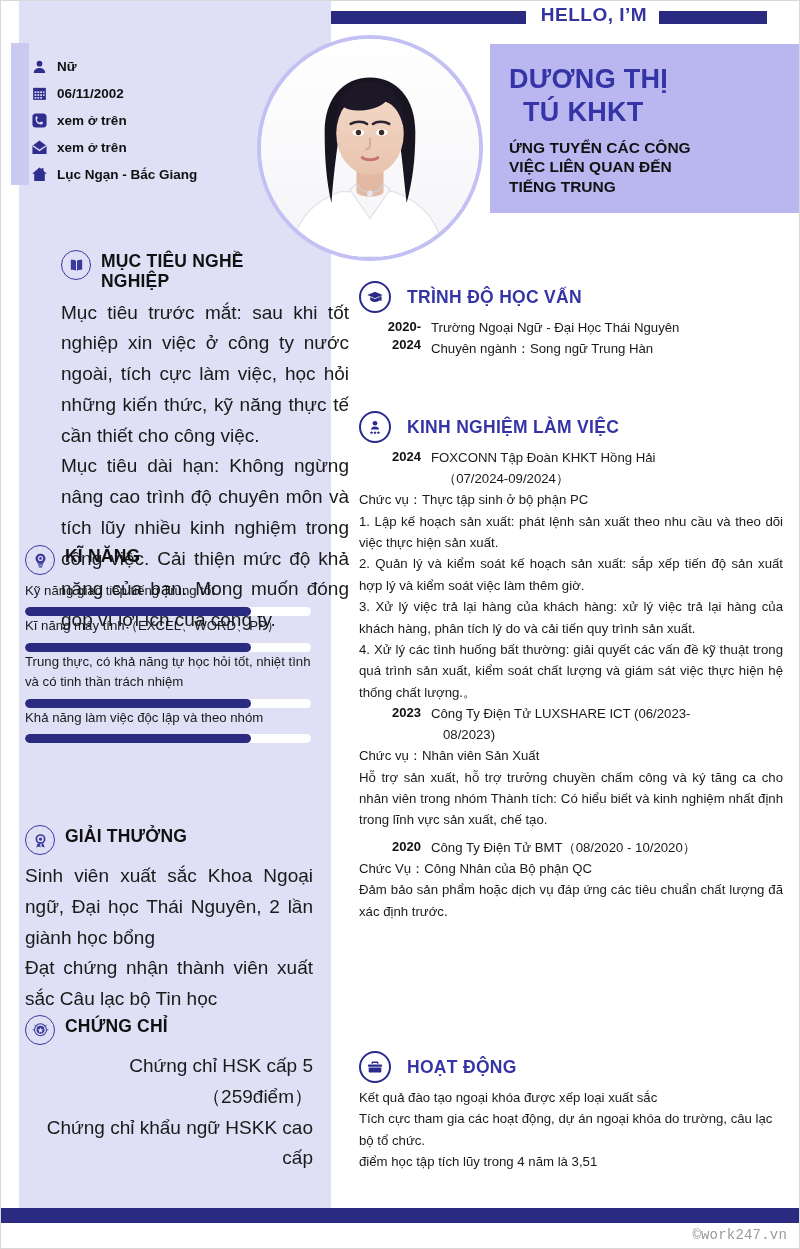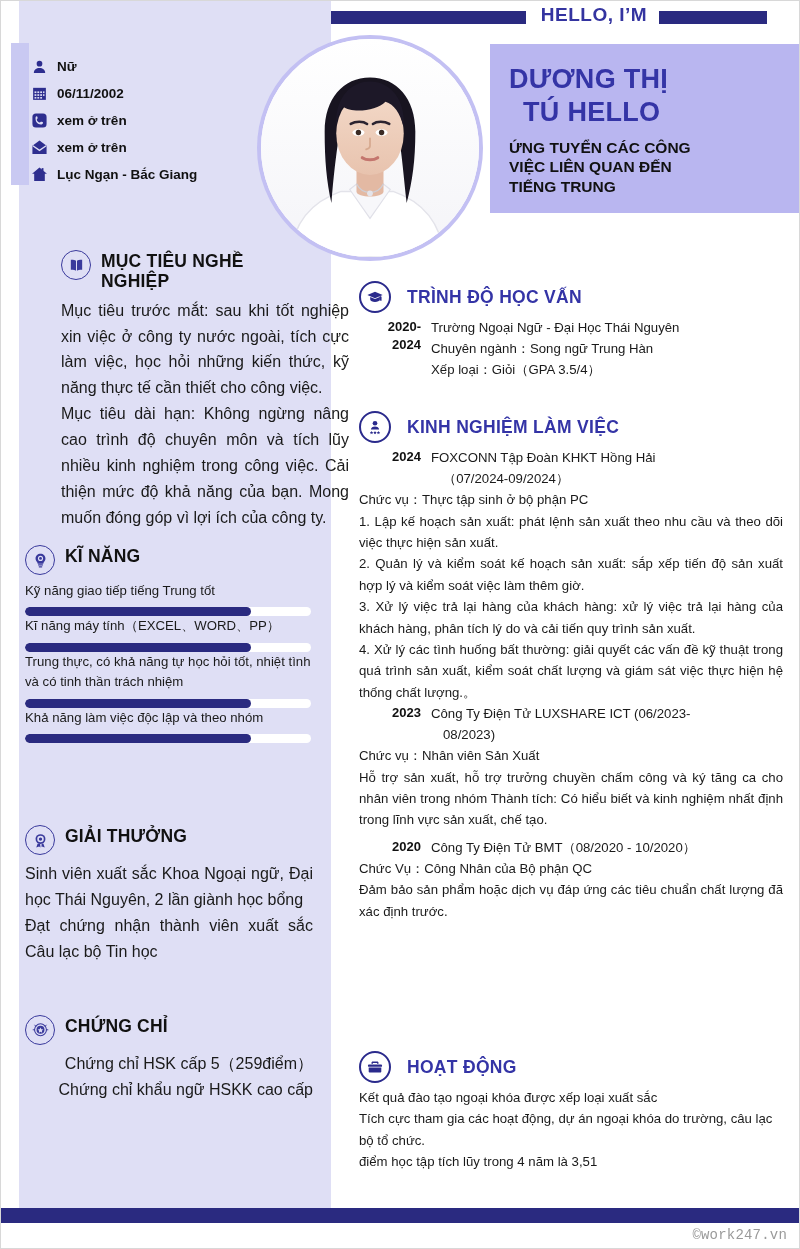--- a/index.html
+++ b/index.html
@@ -44,21 +44,21 @@
   .ring{
     flex:0 0 30px;width:30px;height:30px;border-radius:50%;
     border:1.8px solid #3a3a9c;display:flex;align-items:center;justify-content:center;
     margin-top:1px;
   }
   .ring svg{width:17px;height:17px;fill:#3a3a9c;display:block;}
   .lsec-title{
     font-size:17.5px;font-weight:bold;color:#111;line-height:1.16;
     letter-spacing:.2px;padding-top:2px;
   }
-  .lbody{font-size:16px;color:#1a1a1a;line-height:1.62;text-align:justify;}
+  .lbody{font-size:19px;color:#1a1a1a;line-height:1.62;text-align:justify;}
   .lbody p{margin:0;}
 
   
   .skill{}
   .skill-lab{font-size:13.2px;color:#1a1a1a;line-height:1.55;margin-bottom:6px;}
   .bar{position:relative;width:286px;height:9px;border-radius:5px;background:#ffffff;overflow:hidden;}
   .bar > i{position:absolute;left:0;top:0;height:9px;border-radius:5px;background:#2a2a80;display:block;}
 
   
   .rsec{position:absolute;left:358px;width:424px;}
@@ -208,21 +208,21 @@
 
       <path d="M99 150c6 12 22 12 28 0" stroke="#cfcfd6" stroke-width="1.3" fill="none"></path>
       <circle cx="113" cy="160" r="3" fill="#e4e4ea"></circle>
     </svg>
   </div>
 
   <div class="namebanner"></div>
   <div class="nameblock">
     <div class="nm">
       <div>DƯƠNG THỊ</div>
-      <div class="l2">TÚ HELLO</div>
+      <div class="l2">TÚ KHKT</div>
     </div>
     <div class="role">
       <div>ỨNG TUYỂN CÁC CÔNG</div>
       <div>VIỆC LIÊN QUAN ĐẾN</div>
       <div>TIẾNG TRUNG</div>
     </div>
   </div>
 
   <div class="lsec" style="top:248px;margin-left:36px;">
     <div class="lsec-head">
@@ -331,21 +331,20 @@
       <span class="rsec-title">TRÌNH ĐỘ HỌC VẤN</span>
     </div>
     <div class="entry">
       <div class="yr">
         <div>2020-</div>
         <div>2024</div>
       </div>
       <div class="edesc">
         <div>Trường Ngoại Ngữ - Đại Học Thái Nguyên</div>
         <div>Chuyên ngành：Song ngữ Trung Hàn</div>
-        <div>Xếp loại：Giỏi（GPA 3.5/4）</div>
       </div>
     </div>
   </div>
 
   <div class="rsec" style="top:410px;">
     <div class="rsec-head">
       <span class="rring">
         <svg viewBox="0 0 24 24">
             <circle cx="12" cy="7" r="3.1"></circle>
             <path d="M6.6 15.2c0-2.6 2.4-4 5.4-4s5.4 1.4 5.4 4z"></path>

